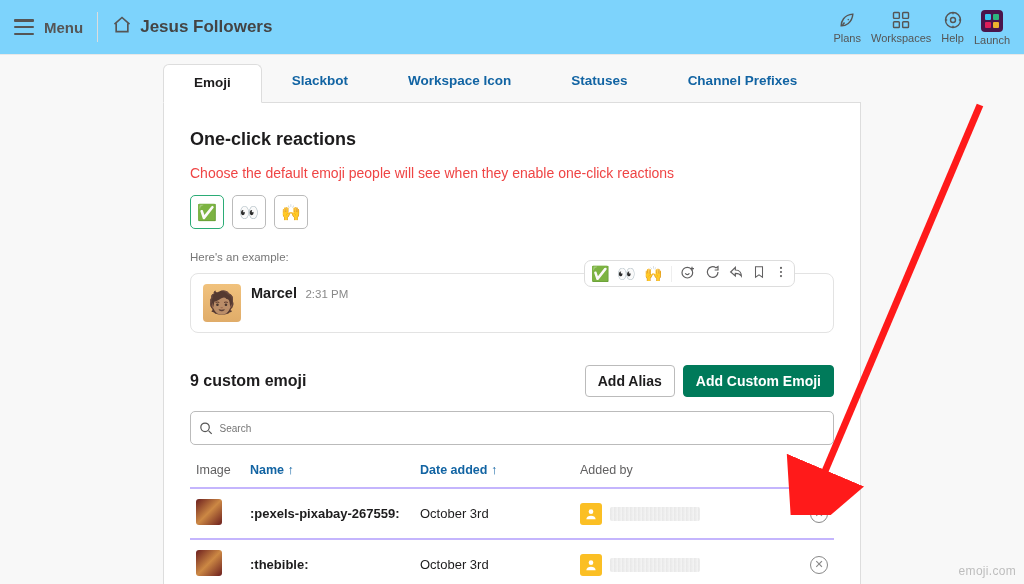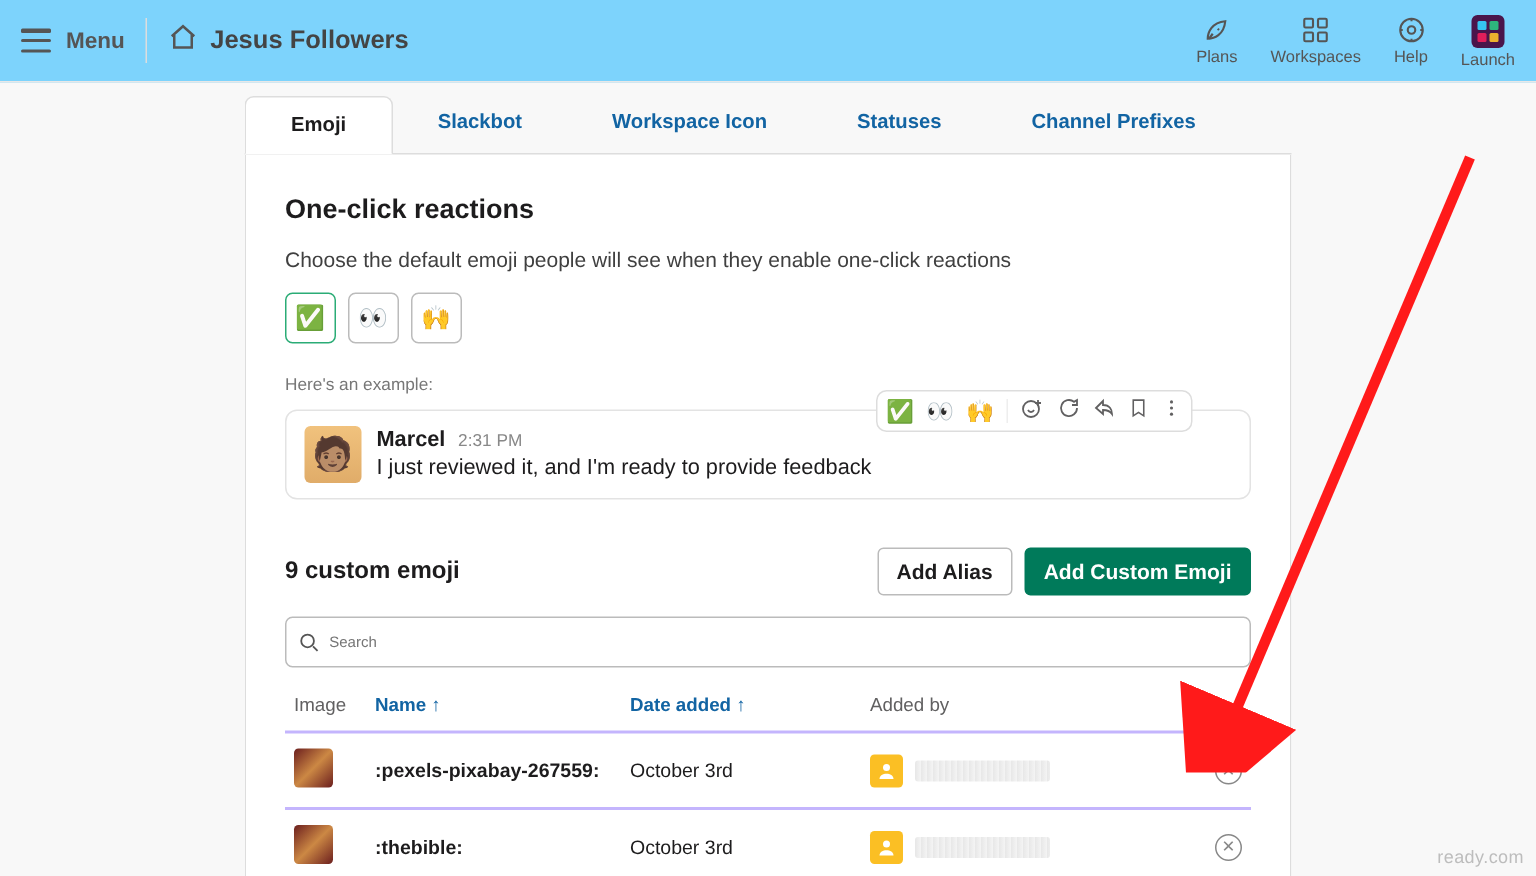--- a/index.html
+++ b/index.html
@@ -6,34 +6,34 @@
   body { font-family: -apple-system, "Helvetica Neue", Arial, sans-serif; background: #f8f8f8; color: #1d1c1d; width: 1024px; height: 584px; overflow: hidden; position: relative; }
   .topbar { background: #7dd3fc; border-bottom: 1px solid #e8e8e8; height: 55px; display: flex; align-items: center; padding: 0 14px; justify-content: space-between; }
   .topbar-left { display: flex; align-items: center; gap: 14px; }
   .menu-btn { display: flex; align-items: center; gap: 10px; color: #555; font-size: 15px; font-weight: 600; cursor: pointer; }
   .hamburger { width: 20px; height: 16px; display: flex; flex-direction: column; justify-content: space-between; }
   .hamburger span { height: 2.5px; background: #555; border-radius: 1px; }
   .vsep { width: 1px; height: 30px; background: #ddd; }
   .workspace { display: flex; align-items: center; gap: 8px; }
   .home-icon { color: #555; }
   .workspace-name { font-size: 17px; font-weight: 700; color: #444; }
-  .topbar-right { display: flex; align-items: flex-start; gap: 22px; padding-top: 2px;}
+  .topbar-right { display: flex; align-items: flex-start; gap: 10px; padding-top: 2px;}
   .top-item { display: flex; flex-direction: column; align-items: center; gap: 2px; font-size: 11px; color: #555; cursor: pointer; }
   .top-item svg { color: #555; }
   .slack-box { width: 22px; height: 22px; background: #4a154b; border-radius: 4px; display:flex; align-items:center; justify-content:center;}
   .slack-box .sg{width:14px;height:14px;display:grid;grid-template-columns:1fr 1fr;grid-template-rows:1fr 1fr;gap:1.5px;}
   .slack-box .sg span{border-radius:1px;}
   .content-wrap { padding: 0 0 0 0; display:flex; justify-content:center; }
   .card { width: 698px; margin-top: 0; background: #fff; border: 1px solid #ddd; border-top:none; border-radius: 0 0 8px 8px;}
   .tabs-wrap { width: 698px; margin: 0 auto; display:flex; height:40px; margin-top:8px; position:relative; border-bottom:1px solid #ddd;}
   .tab { padding: 10px 30px 8px; font-size: 13.5px; font-weight: 700; color: #1264a3; cursor: pointer; }
   .tab.active { color: #1d1c1d; background:#fff; border:1px solid #ddd; border-bottom:1px solid #fff; border-radius: 6px 6px 0 0; position:relative; top:1px;}
   .panel { padding: 26px 26px 18px 26px; }
   .h1 { font-size: 18px; font-weight: 900; margin-bottom: 4px; }
-  .sub { font-size: 14px; color: #404040; margin-bottom: 14px; margin-top: 15px; }
+  .sub { font-size: 14px; color: #ef4444; margin-bottom: 14px; margin-top: 15px; }
   .emoji-row { display: flex; gap: 8px; margin-bottom: 22px; }
   .emoji-box { width: 34px; height: 34px; border: 1px solid #bbb; border-radius: 5px; display: flex; align-items: center; justify-content: center; font-size: 16px; }
   .emoji-box.sel { border-color: #2bac76; }
   .example-lbl { font-size: 11.5px; color: #777; margin-bottom: 10px; }
   .msg { border: 1px solid #e3e3e3; border-radius: 8px; padding: 10px 12px; position: relative; }
   .msg-top { display:flex; gap:10px; align-items:flex-start;}
   .avatar { width: 38px; height: 38px; border-radius: 4px; background: linear-gradient(#f1c27d,#e0ac69); display:flex; align-items:center; justify-content:center; font-size:22px;}
   .msg-name { font-weight: 900; font-size: 14.5px; }
   .msg-time { font-size: 11.5px; color: #888; margin-left: 4px; }
   .msg-text { font-size: 14.5px; margin-top: 2px; color:#1d1c1d; }
@@ -169,21 +169,20 @@
                   <circle cx="12" cy="5" r="1.8"></circle>
                   <circle cx="12" cy="12" r="1.8"></circle>
                   <circle cx="12" cy="19" r="1.8"></circle>
                 </svg></span>
           </div>
           <div class="msg-top">
             <div class="avatar">🧑🏽</div>
             <div>
               <span class="msg-name">Marcel</span>
               <span class="msg-time">2:31 PM</span>
-              <div class="msg-text">I just reviewed it, and I'm ready to provide feedback</div>
             </div>
           </div>
         </div>
       </div>
 
       <div class="panel2">
         <div class="row-flex">
           <div class="h2">9 custom emoji</div>
           <div class="btn-group">
             <div class="btn outline">Add Alias</div>
@@ -255,13 +254,13 @@
 
 <svg class="arrow-annot" width="240" height="420">
   <defs>
       <marker id="ah" markerWidth="12" markerHeight="12" refX="2" refY="6" orient="auto">
         <path d="M0,0 L12,6 L0,12 z" fill="#ff1a1a"></path>
       </marker>
     </defs>
   <line x1="210" y1="10" x2="50" y2="388" stroke="#ff1a1a" stroke-width="7" marker-end="url(#ah)"></line>
 </svg>
 
-<div class="watermark">ready.com</div>
+<div class="watermark">emoji.com</div>
 
 </body></html>

